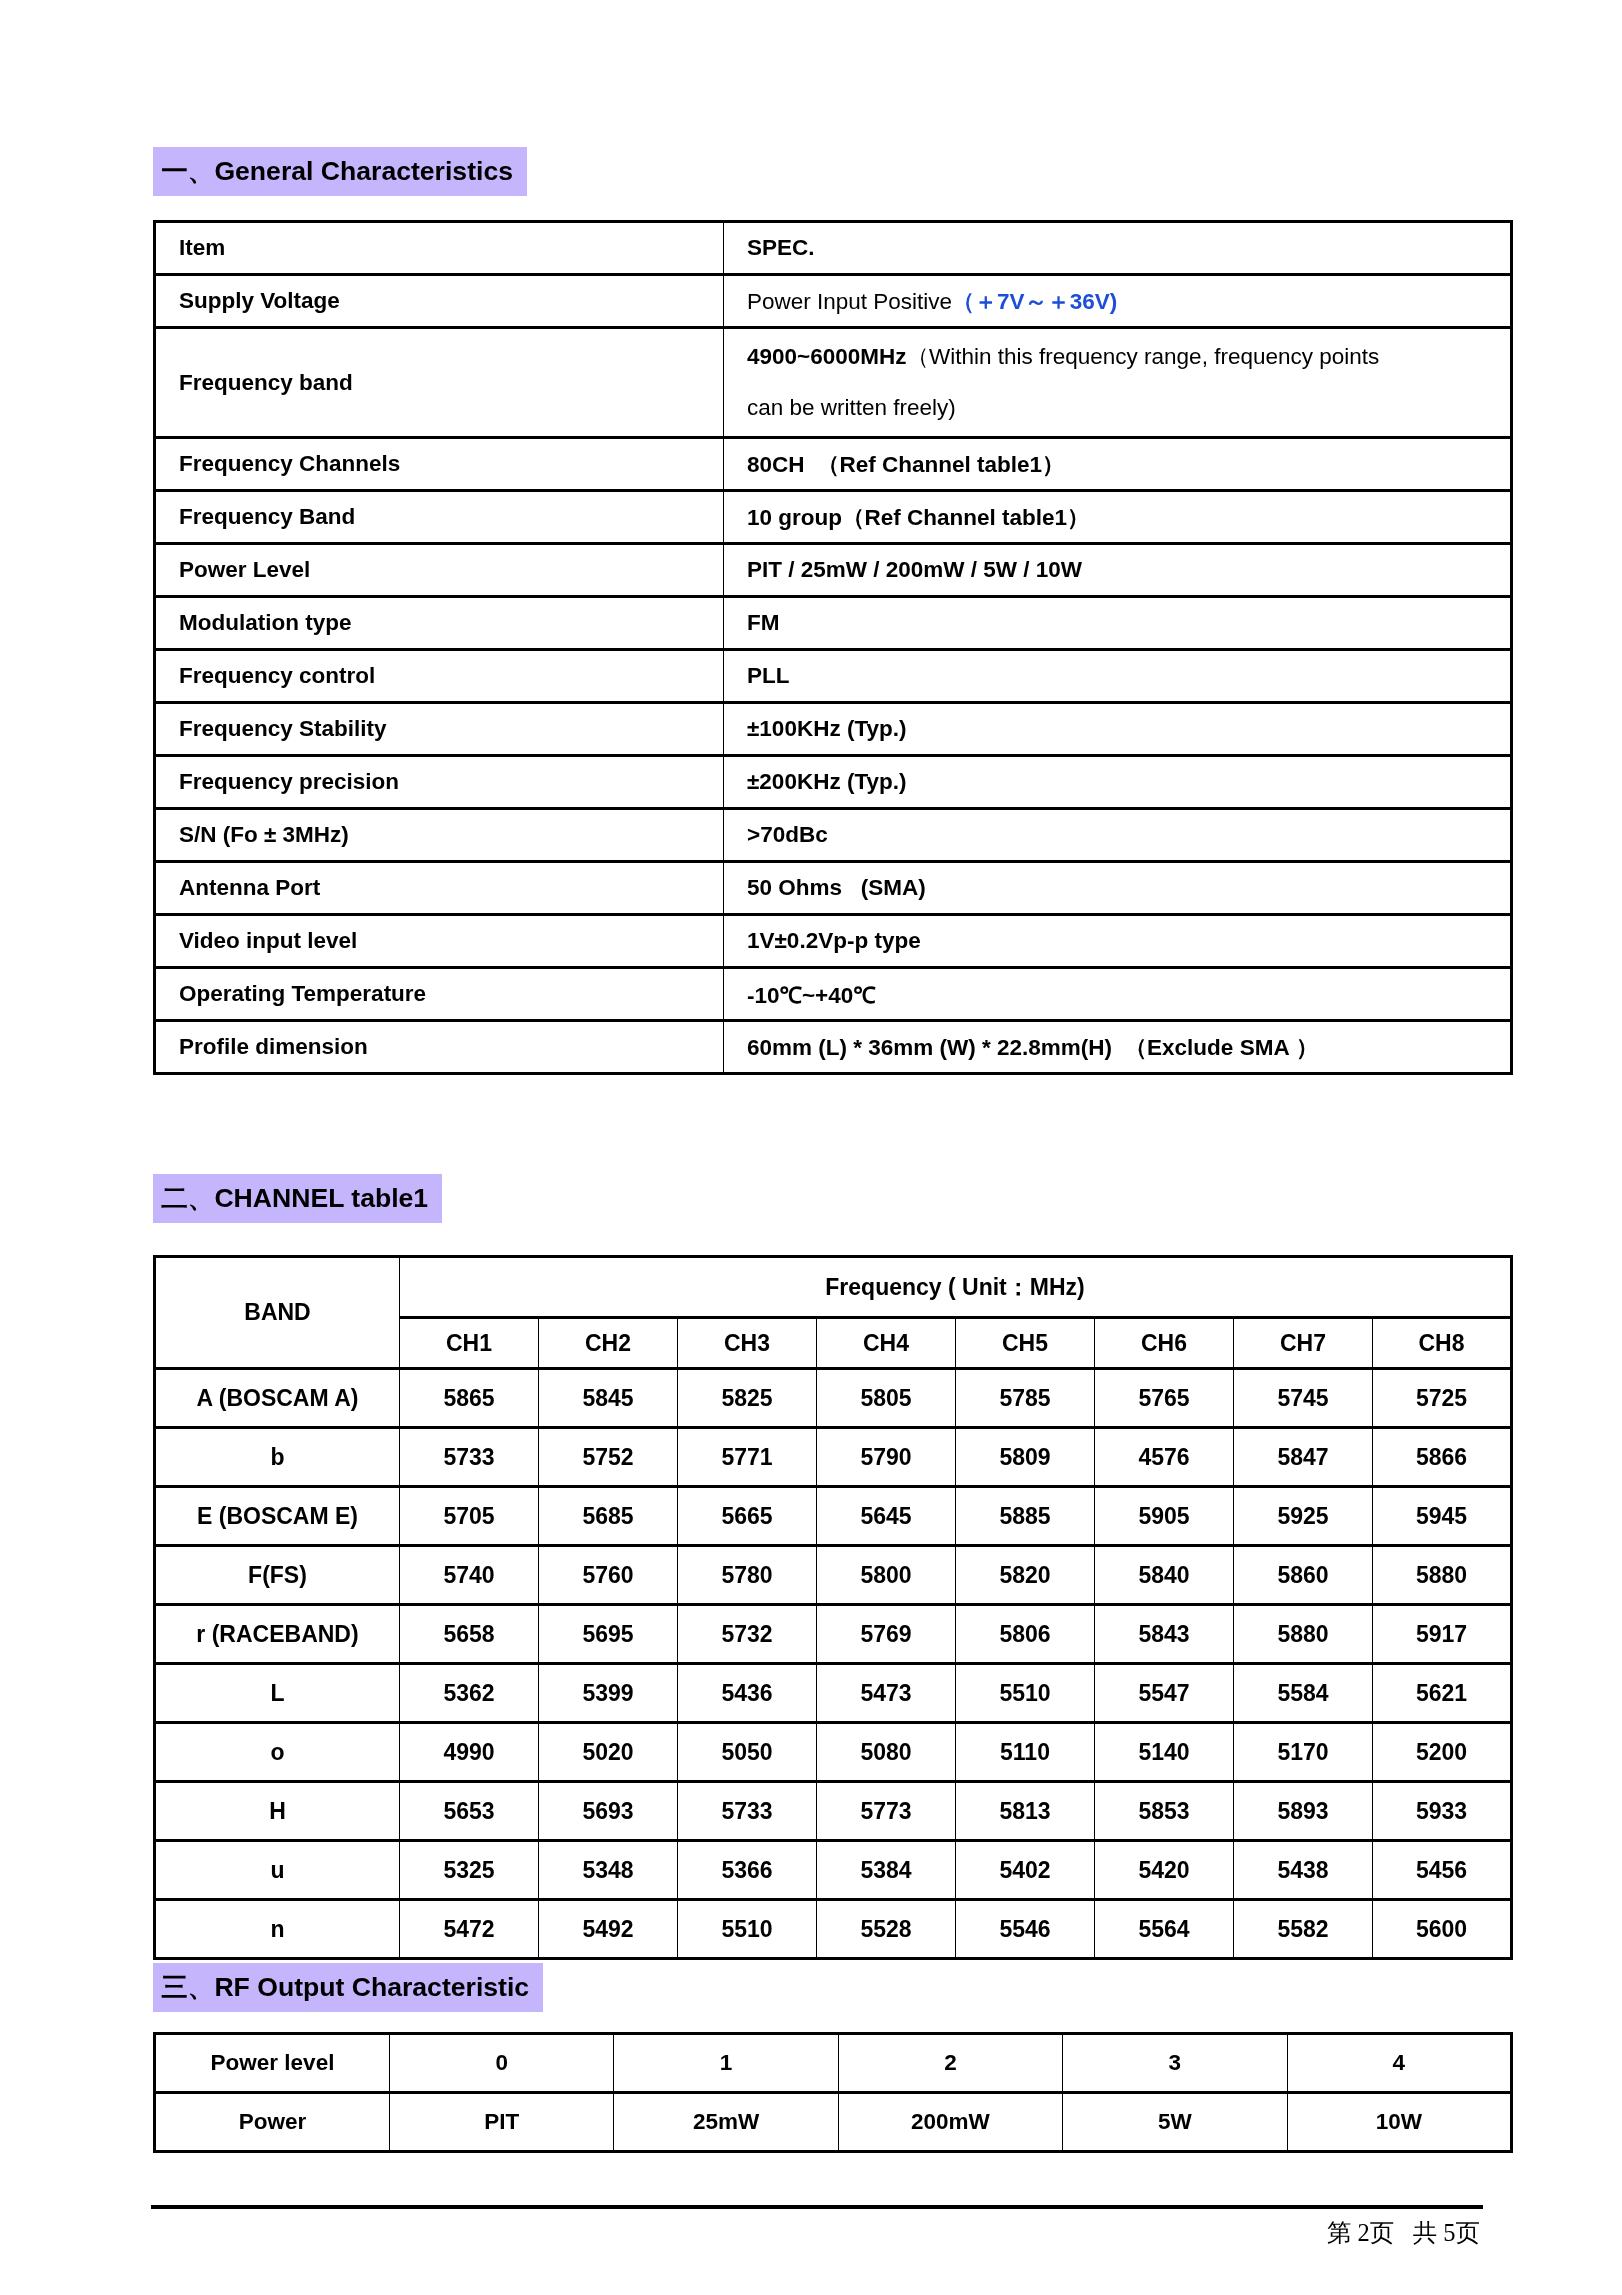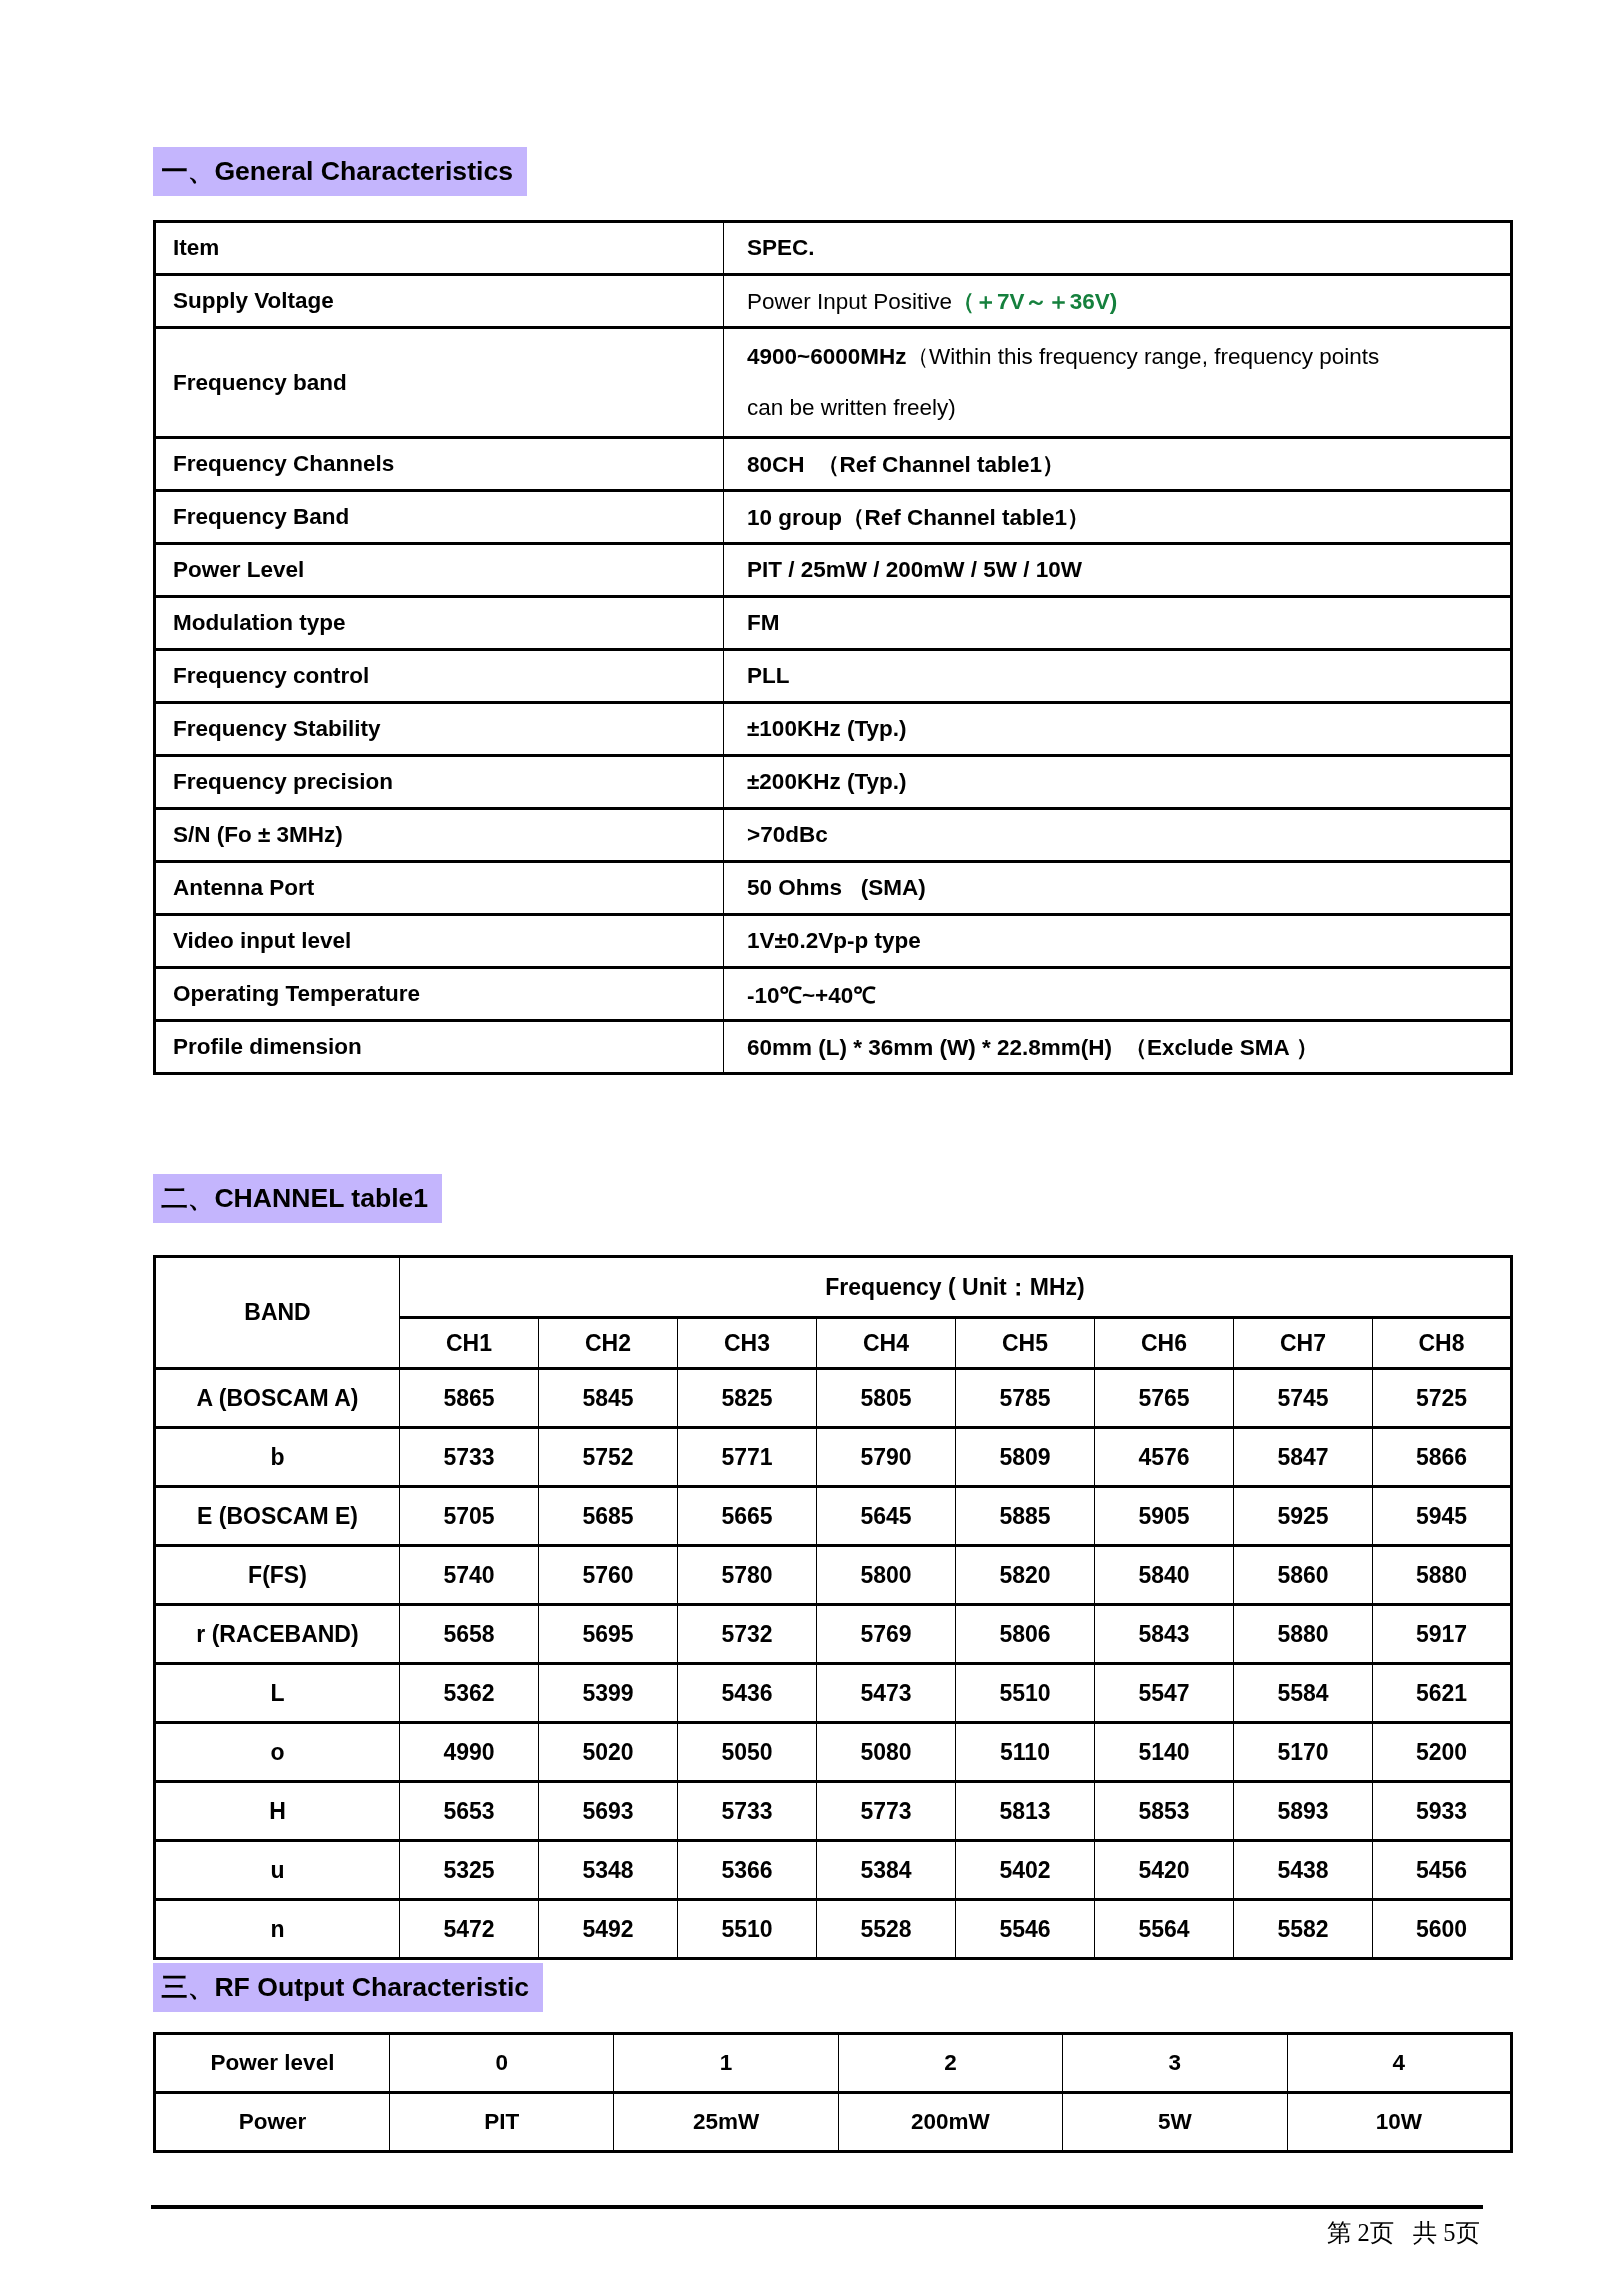--- a/index.html
+++ b/index.html
@@ -42,35 +42,35 @@
     border-bottom-width: 3.1px;
     vertical-align: middle;
     overflow: hidden;
   }
 
   
   #general-table { top: 220px; }
   #general-table tr { height: 53px; }
   #general-table tr.tall { height: 110px; }
   .c-item {
-    padding-left: 17px;
+    padding-left: 23px;
     font-size: 22.5px;
     font-weight: 700;
     text-align: left;
   }
   .c-spec {
     padding-left: 23px;
     padding-right: 15.3px;
     font-size: 22.5px;
     font-weight: 400;
     text-align: left;
   }
   .c-spec.spec-tall { line-height: 2.25; }
   .c-spec .b { font-weight: 700; }
-  .c-spec .red { color: #15803d; }
+  .c-spec .red { color: #1d4ed8; }
 
   
   #channel-table { top: 1255px; }
   #channel-table th, #channel-table td {
     font-size: 23px;
     font-weight: 700;
     text-align: center;
   }
   #channel-table tr.ch-h1 { height: 61px; }
   #channel-table tr.ch-h2 { height: 51px; }

